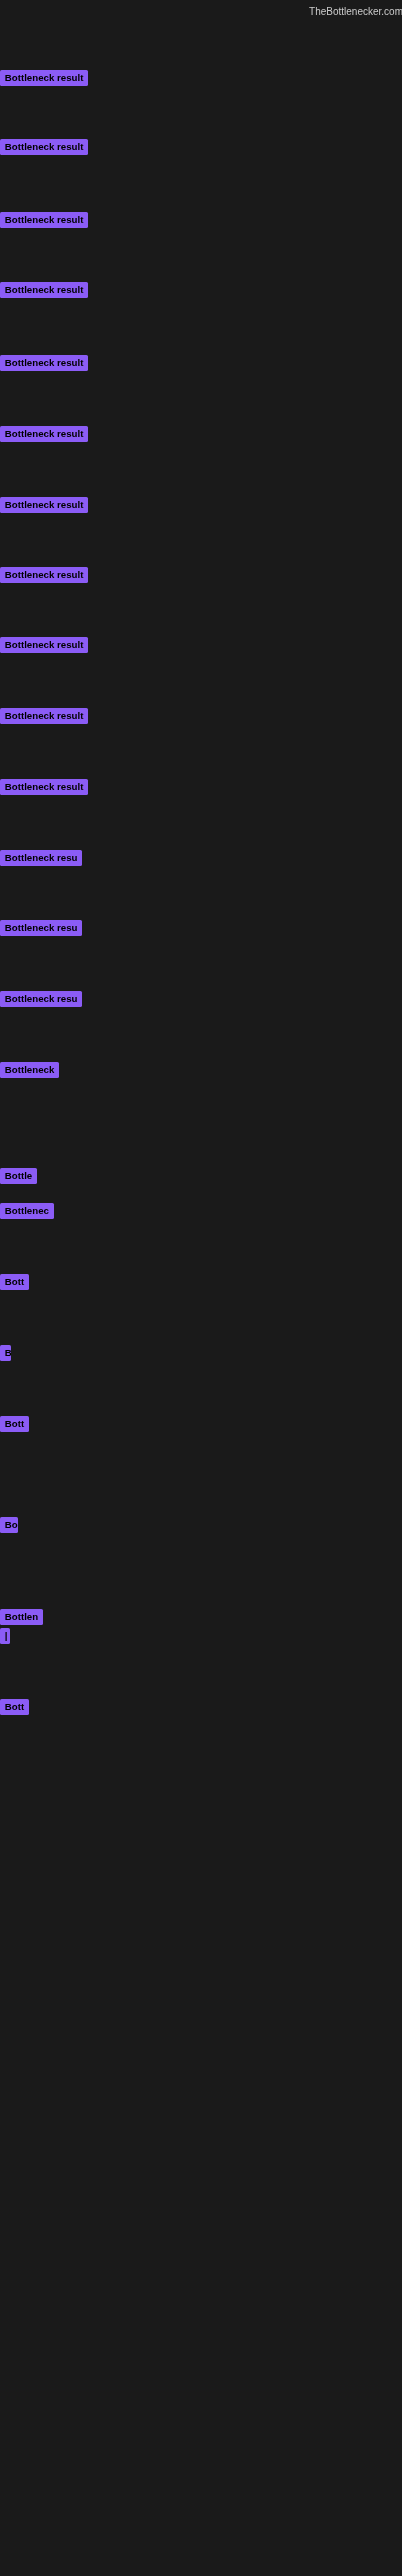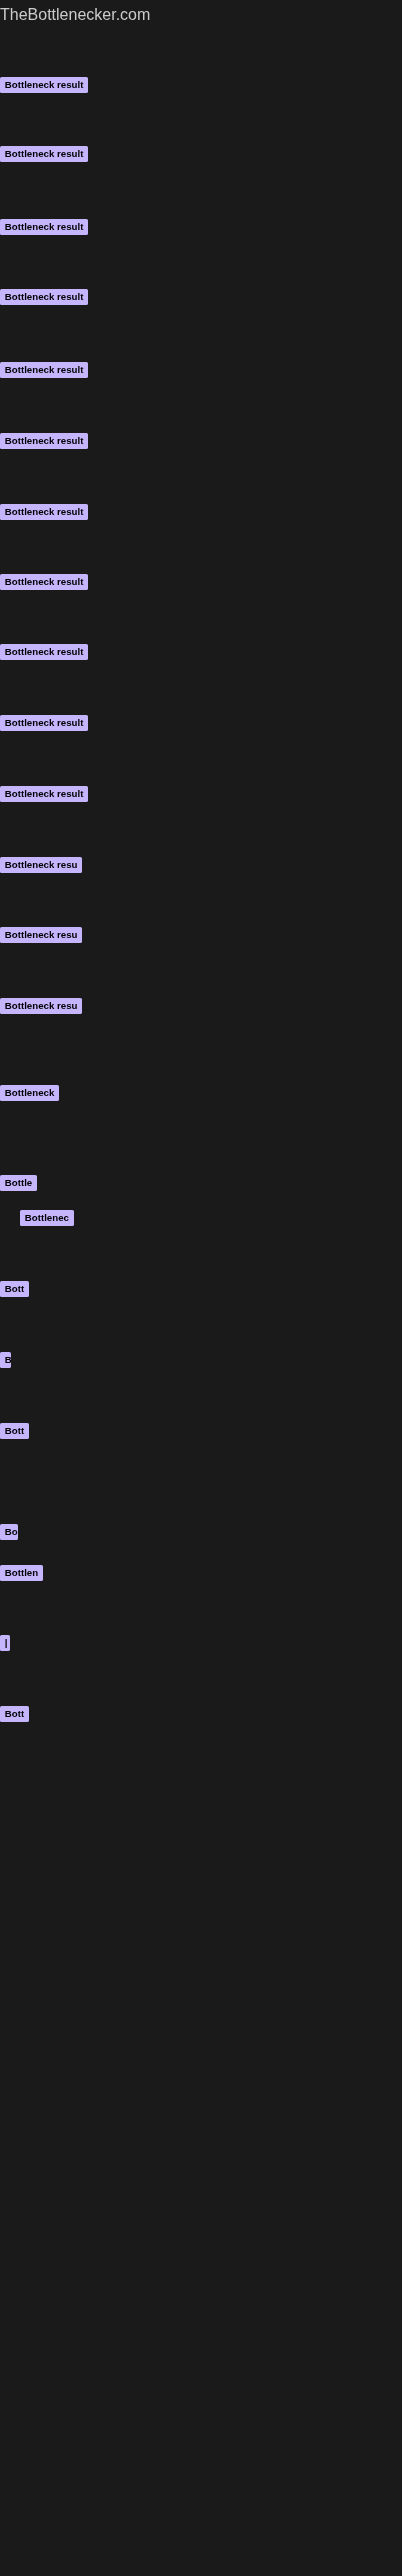--- a/index.html
+++ b/index.html
@@ -8,29 +8,29 @@
       box-sizing: border-box;
     }
     body {
       background-color: #1a1a1a;
       width: 403px;
       min-height: 2576px;
       font-family: Arial, sans-serif;
       position: relative;
     }
     .site-title {
-      text-align: left;
+      text-align: right;
       color: #cccccc;
-      font-size: 16px;
+      font-size: 10px;
       padding: 6.4px 0;
       width: 100%;
     }
     .badge {
       display: inline-block;
-      background-color: #c4b5fd;
+      background-color: #8b5cf6;
       color: #000000;
       font-size: 9.7px;
       font-weight: bold;
       padding: 2.4px 4.8px;
       border-radius: 1.6px;
       white-space: nowrap;
       overflow: hidden;
     }
     .badge-container {
       position: absolute;
@@ -50,24 +50,24 @@
     <div class="badge-container" style="top: 331px;"><span class="badge" style="max-width: 123px;">Bottleneck result</span></div>
     <div class="badge-container" style="top: 402px;"><span class="badge" style="max-width: 120px;">Bottleneck result</span></div>
     <div class="badge-container" style="top: 473px;"><span class="badge" style="max-width: 119px;">Bottleneck result</span></div>
     <div class="badge-container" style="top: 543px;"><span class="badge" style="max-width: 122px;">Bottleneck result</span></div>
     <div class="badge-container" style="top: 613px;"><span class="badge" style="max-width: 120px;">Bottleneck result</span></div>
     <div class="badge-container" style="top: 684px;"><span class="badge" style="max-width: 118px;">Bottleneck result</span></div>
     <div class="badge-container" style="top: 755px;"><span class="badge" style="max-width: 115px;">Bottleneck result</span></div>
     <div class="badge-container" style="top: 826px;"><span class="badge" style="max-width: 105px;">Bottleneck resu</span></div>
     <div class="badge-container" style="top: 896px;"><span class="badge" style="max-width: 103px;">Bottleneck resu</span></div>
     <div class="badge-container" style="top: 967px;"><span class="badge" style="max-width: 101px;">Bottleneck resu</span></div>
-    <div class="badge-container" style="top: 1038px;"><span class="badge" style="max-width: 72px; margin-top: 16px;">Bottleneck</span></div>
+    <div class="badge-container" style="top: 1038px;"><span class="badge" style="max-width: 72px;">Bottleneck</span></div>
     <div class="badge-container" style="top: 1144px;"><span class="badge" style="max-width: 42px;">Bottle</span></div>
-    <div class="badge-container" style="top: 1179px; padding-left: 20px;"><span class="badge" style="max-width: 64px;">Bottlenec</span></div>
+    <div class="badge-container" style="top: 1179px;"><span class="badge" style="max-width: 64px;">Bottlenec</span></div>
     <div class="badge-container" style="top: 1250px;"><span class="badge" style="max-width: 32px;">Bott</span></div>
     <div class="badge-container" style="top: 1321px;"><span class="badge" style="max-width: 11.3px;">B</span></div>
     <div class="badge-container" style="top: 1392px;"><span class="badge" style="max-width: 32px;">Bott</span></div>
     <div class="badge-container" style="top: 1463px; margin-top: 30px;"><span class="badge" style="max-width: 17.7px;">Bo</span></div>
-    <div class="badge-container" style="top: 1534px;"><span class="badge" style="max-width: 50px;">Bottlen</span></div>
+    <div class="badge-container" style="top: 1585px;"><span class="badge" style="max-width: 50px;">Bottlen</span></div>
     <div class="badge-container" style="top: 1604px;"><span class="badge" style="max-width: 6.4px;">|</span></div>
     <div class="badge-container" style="top: 1675px;"><span class="badge" style="max-width: 32px;">Bott</span></div>
   </div>
 
 
 </body></html>

